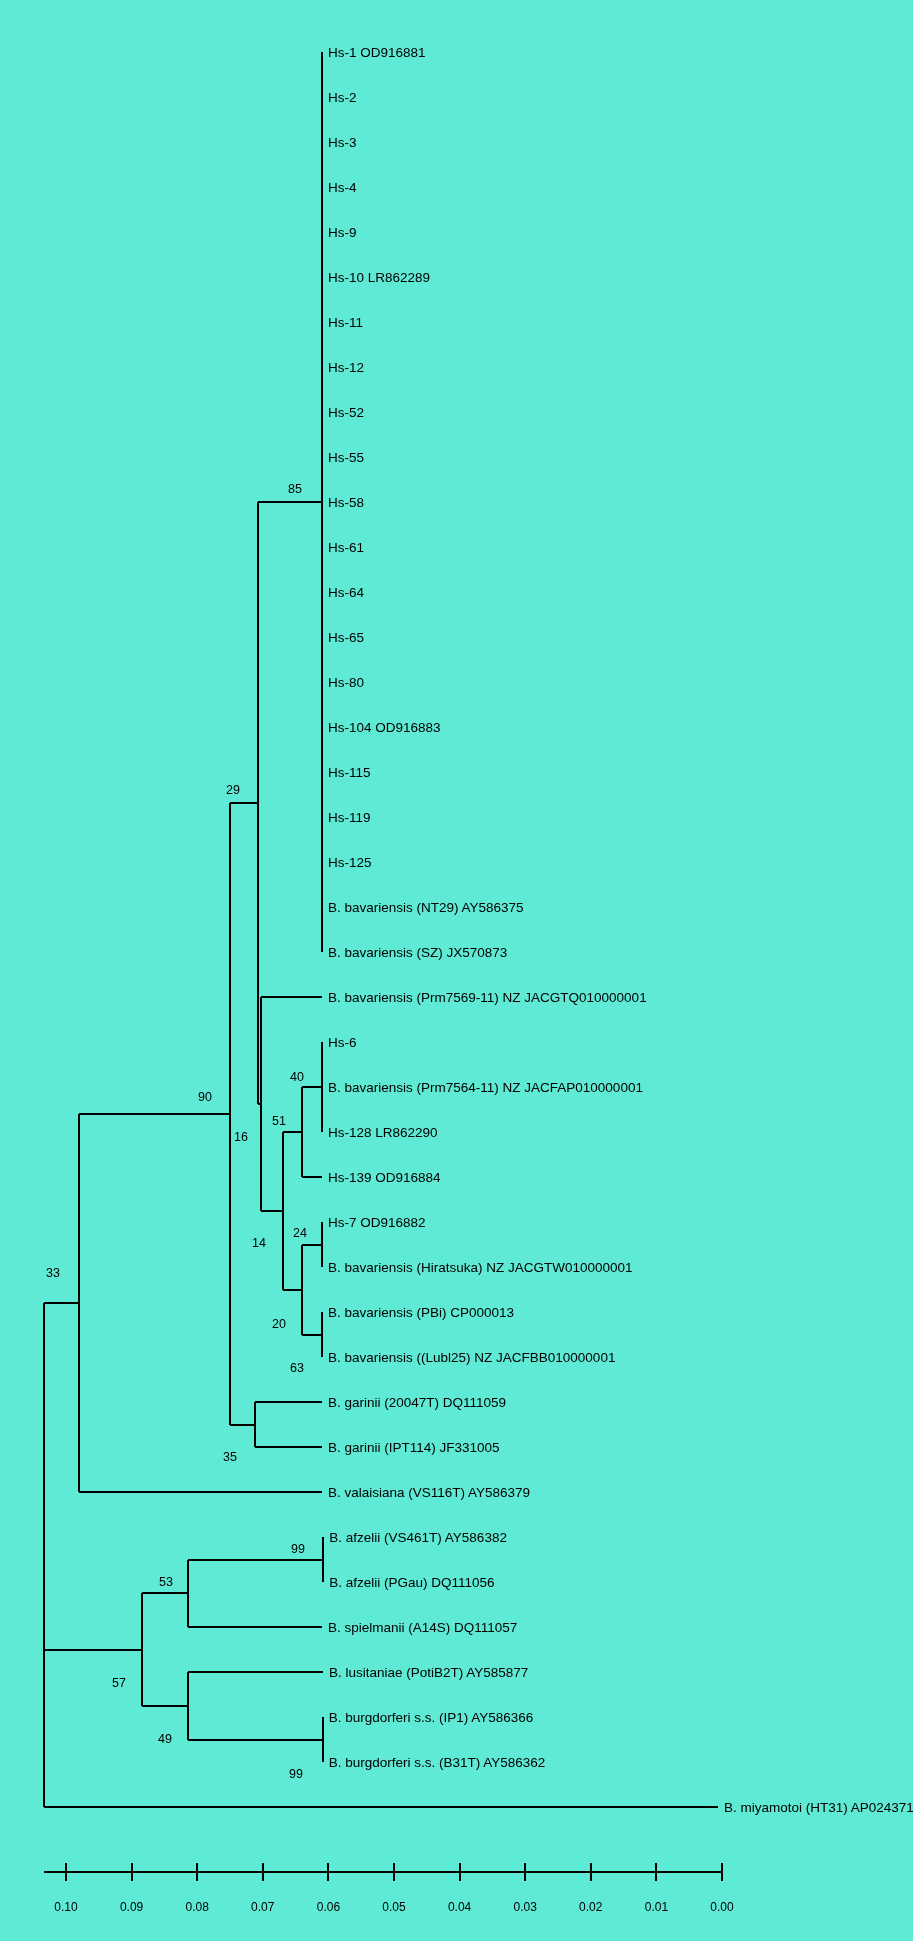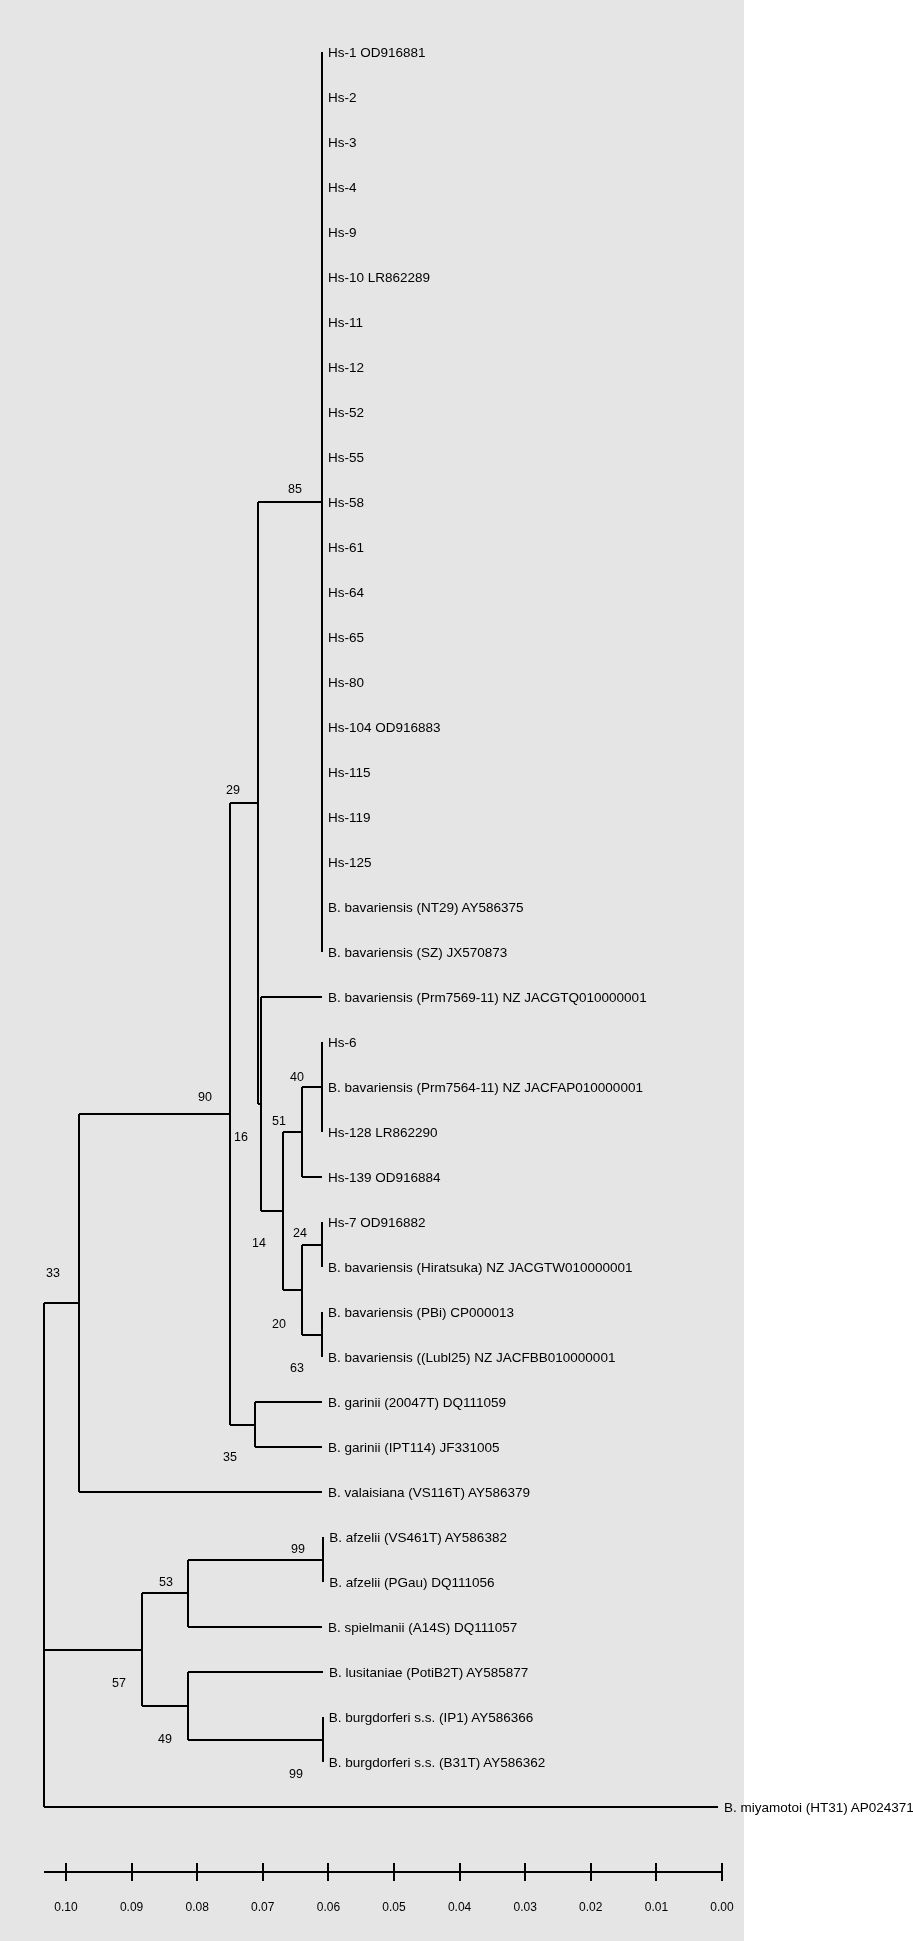--- a/index.html
+++ b/index.html
@@ -2,23 +2,23 @@
 <html><head>
 <meta charset="utf-8">
 <style>
   html, body {
     margin: 0;
     padding: 0;
     background: #ffffff;
   }
   #figure-root {
     position: relative;
-    width: 744px;
+    width: 913px;
     height: 1941px;
-    background: #e5e5e5;
+    background: #5eead4;
     font-family: "Liberation Sans", sans-serif;
   }
   svg text {
     font-family: "Liberation Sans", sans-serif;
     fill: #000000;
   }
   .taxon-label { font-size: 13.5px; }
   .bootstrap-value { font-size: 12.5px; }
   .scale-tick-label { font-size: 12px; }
 </style>

